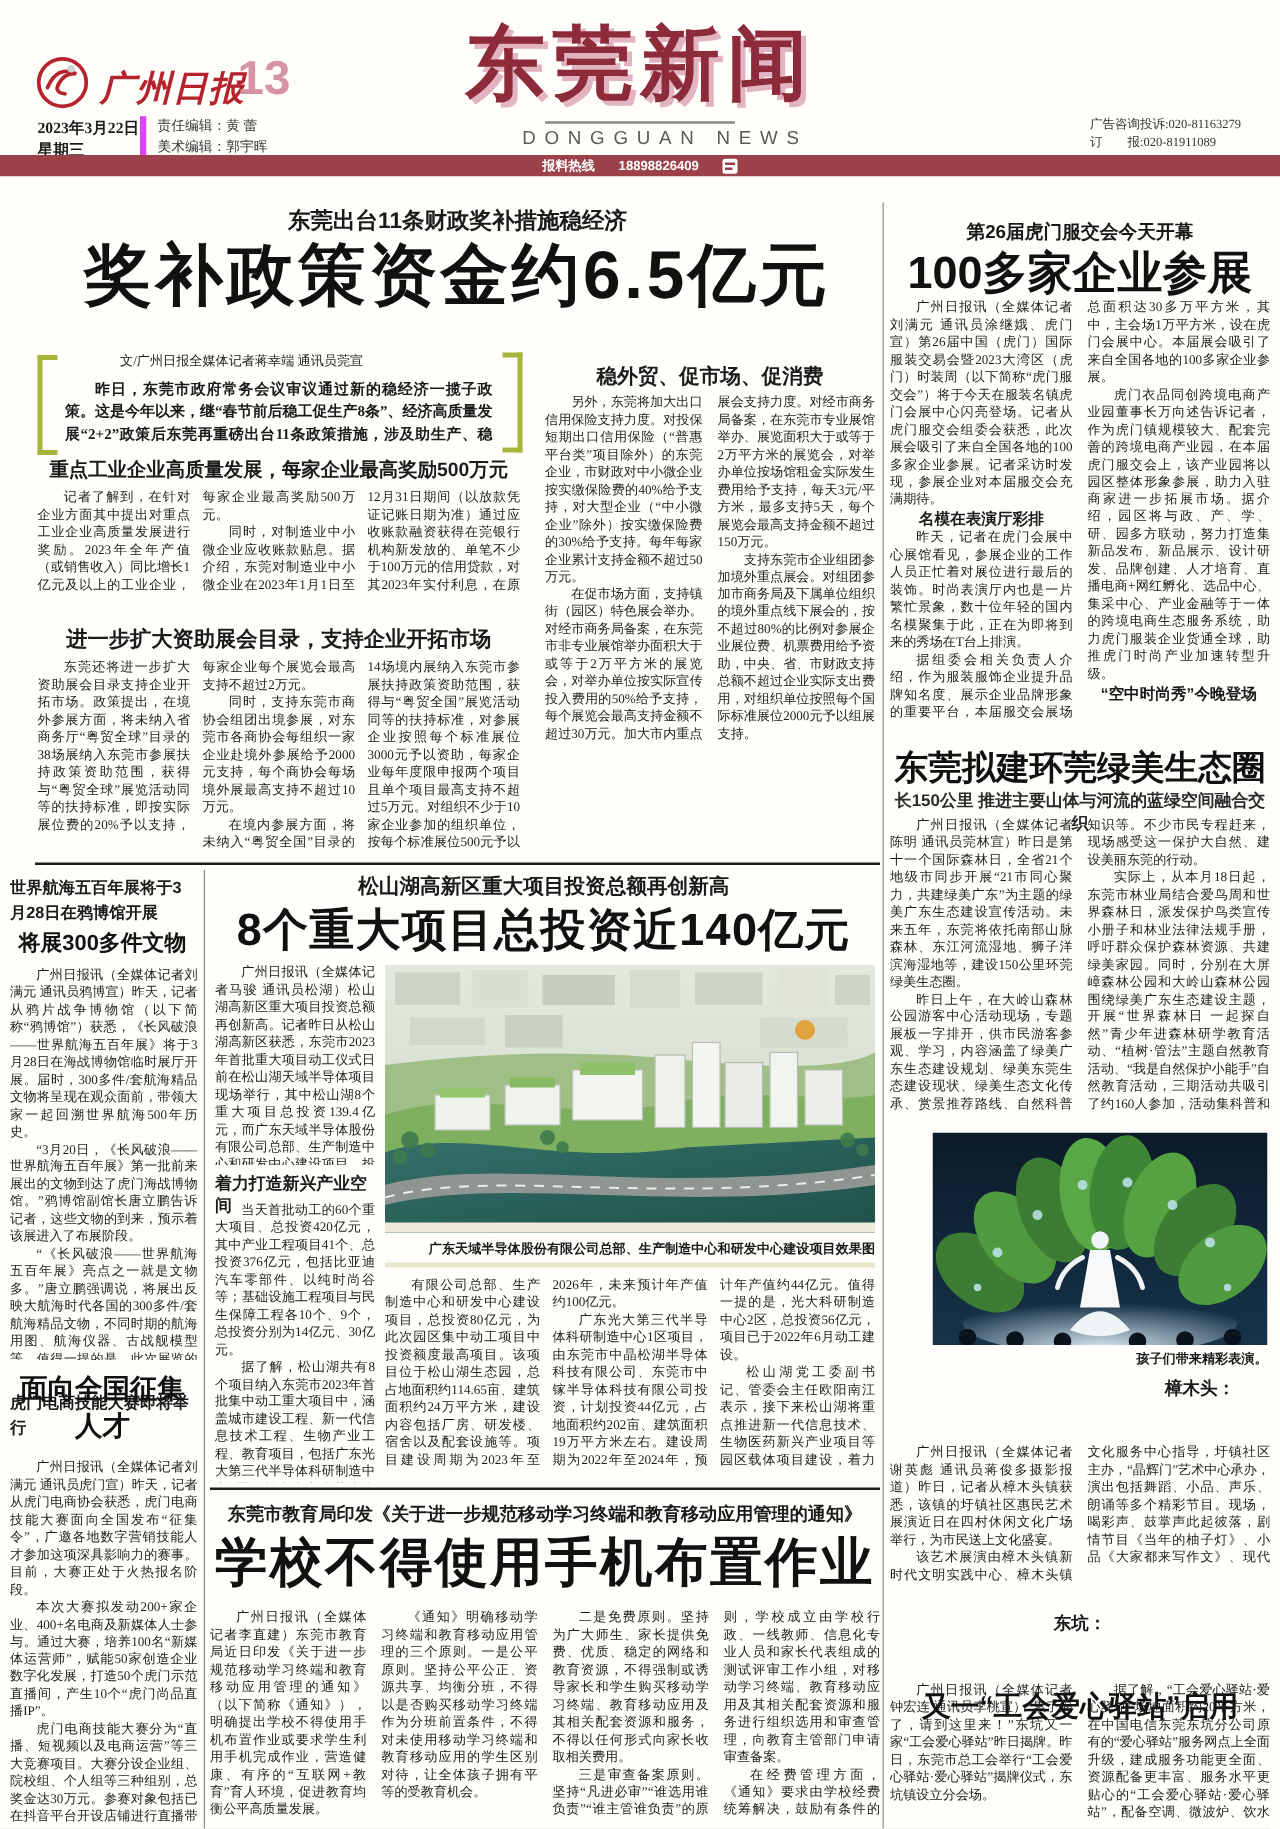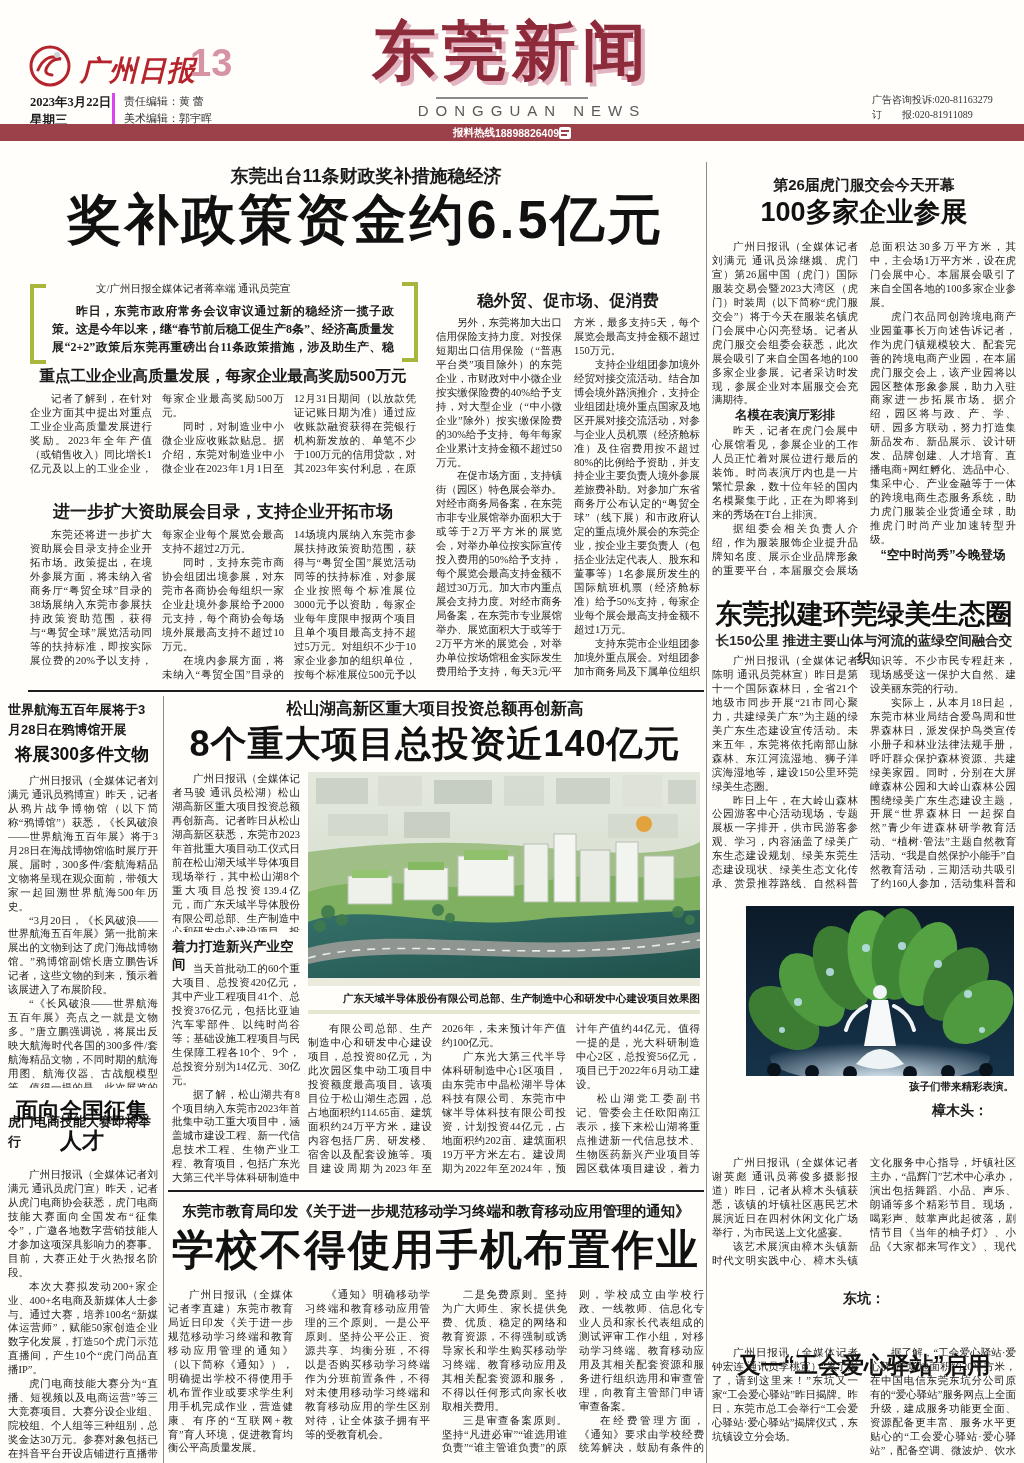--- a/index.html
+++ b/index.html
@@ -21,21 +21,21 @@
   .rule-h{background:#1d1d1d;height:2px;}
   .rule-v{background:#8a8a8a;width:1px;}
   
   .masthead-title{font-family:"Liberation Serif","DejaVu Serif",serif;font-weight:900;font-size:64px;
         letter-spacing:6px;color:#8e2b3a;text-shadow:4px 4px 0 #e2b3c0;}
   .mast-sub{letter-spacing:7px;color:#5a5a5a;font-size:15px;font-family:"Liberation Sans",sans-serif;margin-left:20px;}
   .logo-text{font-size:28px;font-weight:900;font-style:italic;color:#b5242c;letter-spacing:1px;}
   .page-num{font-size:38px;font-weight:800;color:#d593a3;font-family:"Liberation Sans",sans-serif;}
   .small-meta{font-size:11px;line-height:1.5;color:#333;}
   .hotline-bar{background:#9c4049;color:#fff;font-size:10.5px;font-weight:bold;
-        display:flex;align-items:center;justify-content:center;gap:0;
+        display:flex;align-items:center;justify-content:center;gap:19px;
         font-family:"Liberation Sans",sans-serif;}
   .hot-icon{display:inline-block;width:12px;height:12px;background:#fff;border-radius:2px;position:relative;}
   .hot-icon:before{content:"";position:absolute;left:2px;top:3px;width:8px;height:2px;background:#9c4049;}
   .hot-icon:after{content:"";position:absolute;left:2px;top:7px;width:6px;height:2px;background:#9c4049;}
   .bracket{width:12px;height:72px;}
   .bracket.l{border:4px solid #a9b63d;border-right:none;}
   .bracket.r{border:4px solid #a9b63d;border-left:none;}
   .lead-byline{font-size:10.5px;margin:0 0 6px 44px;color:#222;}
   .lead-text{font-size:12px;font-weight:bold;line-height:1.5;text-align:justify;}
   .lead-text p{margin:0;text-indent:2em;}
@@ -50,21 +50,21 @@
     <path d="M10,26 Q18,8 33,15 Q24,14 19,23 Q15,30 24,31" fill="none" stroke="#b5242c" stroke-width="3" stroke-linecap="round"></path>
     <circle cx="29" cy="11" r="3" fill="#cfd3d6"></circle>
   </svg>
   <div class="abs logo-text" style="left:80px;top:52px;">广州日报</div>
   <div class="abs page-num" style="left:190px;top:42px;">13</div>
 
   <div class="abs" style="left:30px;top:93px;font-size:12.5px;font-weight:bold;line-height:1.45;">
     <div>2023年3月22日</div>
     <div>星期三</div>
   </div>
-  <div class="abs small-meta" style="left:112px;top:93px;border-left:3px solid #d946ef;padding-left:9px;">
+  <div class="abs small-meta" style="left:112px;top:93px;border-left:5px solid #d946ef;padding-left:9px;">
     <div>责任编辑：黄  蕾</div>
     <div>美术编辑：郭宇晖</div>
   </div>
 
   <div class="abs masthead-title center" style="left:332px;top:8px;width:360px;">东莞新闻</div>
   <div class="abs" style="left:436px;top:97px;width:152px;height:2px;background:#8a8a8a;"></div>
   <div class="abs mast-sub center" style="left:392px;top:102px;width:240px;">DONGGUAN    NEWS</div>
 
   <div class="abs small-meta" style="left:872px;top:92px;font-size:10px;">
     <div>广告咨询投诉:020-81163279</div>
@@ -86,21 +86,20 @@
     <div class="lead-byline">文/广州日报全媒体记者蒋幸端  通讯员莞宣</div>
     <div class="lead-text">
         <p>昨日，东莞市政府常务会议审议通过新的稳经济一揽子政策。这是今年以来，继“春节前后稳工促生产8条”、经济高质量发展“2+2”政策后东莞再重磅出台11条政策措施，涉及助生产、稳外贸、拓市场、促消费等，各项奖补政策资金约6.5亿元！</p>
       </div>
   </div>
 
   <div class="abs sec-title center" style="left:436px;top:290px;width:264px;font-size:16.5px;">稳外贸、促市场、促消费</div>
   <div class="abs bt cols2" style="left:436px;top:316px;width:264px;height:368px;">
       <p>另外，东莞将加大出口信用保险支持力度。对投保短期出口信用保险（“普惠平台类”项目除外）的东莞企业，市财政对中小微企业按实缴保险费的40%给予支持，对大型企业（“中小微企业”除外）按实缴保险费的30%给予支持。每年每家企业累计支持金额不超过50万元。</p>
       <p>在促市场方面，支持镇街（园区）特色展会举办。对经市商务局备案，在东莞市非专业展馆举办面积大于或等于2万平方米的展览会，对举办单位按实际宣传投入费用的50%给予支持，每个展览会最高支持金额不超过30万元。加大市内重点展会支持力度。对经市商务局备案，在东莞市专业展馆举办、展览面积大于或等于2万平方米的展览会，对举办单位按场馆租金实际发生费用给予支持，每天3元/平方米，最多支持5天，每个展览会最高支持金额不超过150万元。</p>
-      <p>支持企业组团参加境外经贸对接交流活动。结合加博会境外路演推介，支持企业组团赴境外重点国家及地区开展对接交流活动，对参与企业人员机票（经济舱标准）及住宿费用按不超过80%的比例给予资助，并支持企业主要负责人境外参展差旅费补助。对参加广东省商务厅公布认定的“粤贸全球”（线下展）和市政府认定的重点境外展会的东莞企业，按企业主要负责人（包括企业法定代表人、股东和董事等）1名参展所发生的国际航班机票（经济舱标准）给予50%支持，每家企业每个展会最高支持金额不超过1万元。</p>
       <p>支持东莞市企业组团参加境外重点展会。对组团参加市商务局及下属单位组织的境外重点线下展会的，按不超过80%的比例对参展企业展位费、机票费用给予资助，中央、省、市财政支持总额不超过企业实际支出费用，对组织单位按照每个国际标准展位2000元予以组展支持。</p>
     </div>
 
   <div class="abs sec-title center" style="left:30px;top:366px;width:386px;font-size:15.5px;">重点工业企业高质量发展，每家企业最高奖励500万元</div>
   <div class="abs bt cols3" style="left:30px;top:392px;width:386px;height:92px;">
       <p>记者了解到，在针对企业方面其中提出对重点工业企业高质量发展进行奖励。2023年全年产值（或销售收入）同比增长1亿元及以上的工业企业，每家企业最高奖励500万元。</p>
       <p>同时，对制造业中小微企业应收账款贴息。据介绍，东莞对制造业中小微企业在2023年1月1日至12月31日期间（以放款凭证记账日期为准）通过应收账款融资获得在莞银行机构新发放的、单笔不少于100万元的信用贷款，对其2023年实付利息，在原贷款合同利率基础上贴息1个百分点（年化），贴息期限不超过12个月，每家企业最高贴息100万元，优先支持贷款利率不高于4.5%的融资。</p>
     </div>
 
   <div class="abs sec-title center" style="left:30px;top:500px;width:386px;font-size:17px;">进一步扩大资助展会目录，支持企业开拓市场</div>
@@ -211,21 +210,21 @@
   <div class="abs kicker center" style="left:168px;top:1202px;width:536px;font-size:14.5px;">东莞市教育局印发《关于进一步规范移动学习终端和教育移动应用管理的通知》</div>
   <div class="abs bt cols4" style="left:168px;top:1288px;width:536px;height:175px;">
       <p>广州日报讯（全媒体记者李直建）东莞市教育局近日印发《关于进一步规范移动学习终端和教育移动应用管理的通知》（以下简称《通知》），明确提出学校不得使用手机布置作业或要求学生利用手机完成作业，营造健康、有序的“互联网+教育”育人环境，促进教育均衡公平高质量发展。</p>
       <p>《通知》明确移动学习终端和教育移动应用管理的三个原则。一是公平原则。坚持公平公正、资源共享、均衡分班，不得以是否购买移动学习终端作为分班前置条件，不得对未使用移动学习终端和教育移动应用的学生区别对待，让全体孩子拥有平等的受教育机会。</p>
       <p>二是免费原则。坚持为广大师生、家长提供免费、优质、稳定的网络和教育资源，不得强制或诱导家长和学生购买移动学习终端、教育移动应用及其相关配套资源和服务，不得以任何形式向家长收取相关费用。</p>
       <p>三是审查备案原则。坚持“凡进必审”“谁选用谁负责”“谁主管谁负责”的原则，学校成立由学校行政、一线教师、信息化专业人员和家长代表组成的测试评审工作小组，对移动学习终端、教育移动应用及其相关配套资源和服务进行组织选用和审查管理，向教育主管部门申请审查备案。</p>
       <p>在经费管理方面，《通知》要求由学校经费统筹解决，鼓励有条件的学校通过社会捐助、校企合作等多种途径解决经费问题，严禁学校以任何形式向家长收取相关费用。在推介管理方面，严禁以无偿赠送、使用的名义进校园的商业推销、推广行为，不得变相通过家委会等方式，组织发动家长购买移动学习终端、教育移动应用及其相关配套资源和服务。</p>
     </div>
 
   <div class="abs kicker center" style="left:712px;top:176px;width:304px;font-size:15px;">第26届虎门服交会今天开幕</div>
-  <div class="abs hd center" style="left:712px;top:194px;width:304px;font-size:27px;">100多家企业参展</div>
+  <div class="abs hd center" style="left:712px;top:194px;width:304px;font-size:36px;">100多家企业参展</div>
   <div class="abs bt cols2" style="left:712px;top:240px;width:304px;height:346px;">
     <div>
         <p>广州日报讯（全媒体记者刘满元 通讯员涂继娥、虎门宣）第26届中国（虎门）国际服装交易会暨2023大湾区（虎门）时装周（以下简称“虎门服交会”）将于今天在服装名镇虎门会展中心闪亮登场。记者从虎门服交会组委会获悉，此次展会吸引了来自全国各地的100多家企业参展。记者采访时发现，参展企业对本届服交会充满期待。</p>
       </div>
     <p class="inline-subhead">名模在表演厅彩排</p>
     <div>
         <p>昨天，记者在虎门会展中心展馆看见，参展企业的工作人员正忙着对展位进行最后的装饰。时尚表演厅内也是一片繁忙景象，数十位年轻的国内名模聚集于此，正在为即将到来的秀场在T台上排演。</p>
         <p>据组委会相关负责人介绍，作为服装服饰企业提升品牌知名度、展示企业品牌形象的重要平台，本届服交会展场总面积达30多万平方米，其中，主会场1万平方米，设在虎门会展中心。本届展会吸引了来自全国各地的100多家企业参展。</p>
         <p>虎门衣品同创跨境电商产业园董事长万向述告诉记者，作为虎门镇规模较大、配套完善的跨境电商产业园，在本届虎门服交会上，该产业园将以园区整体形象参展，助力入驻商家进一步拓展市场。据介绍，园区将与政、产、学、研、园多方联动，努力打造集新品发布、新品展示、设计研发、品牌创建、人才培育、直播电商+网红孵化、选品中心、集采中心、产业金融等于一体的跨境电商生态服务系统，助力虎门服装企业货通全球，助推虎门时尚产业加速转型升级。</p>
       </div>

